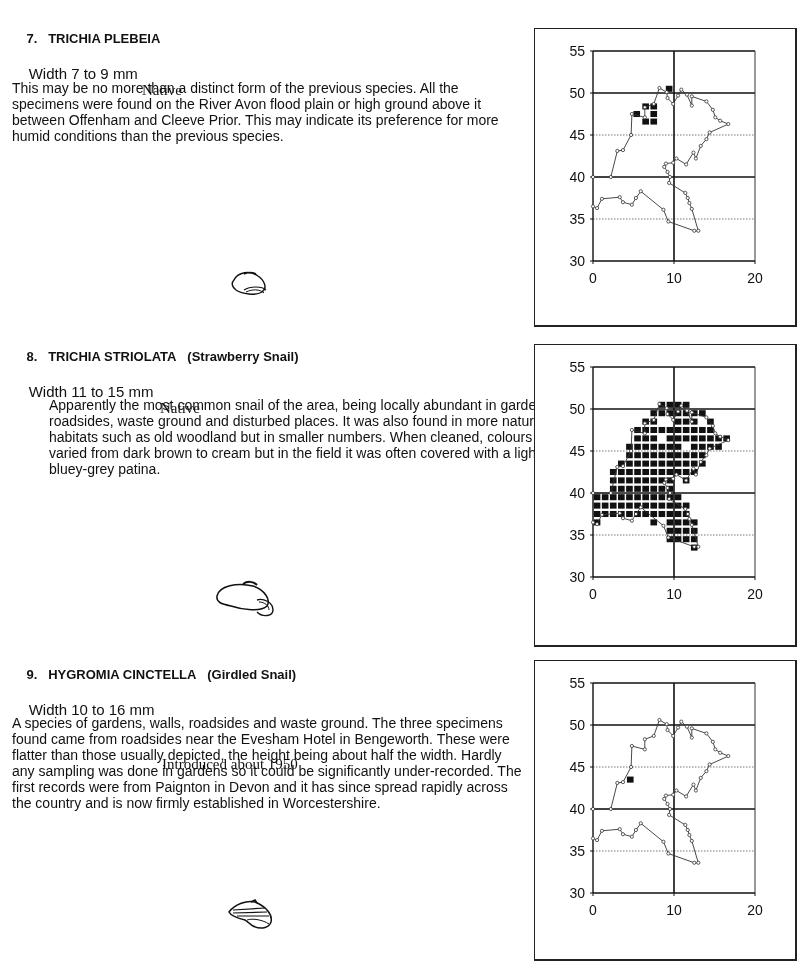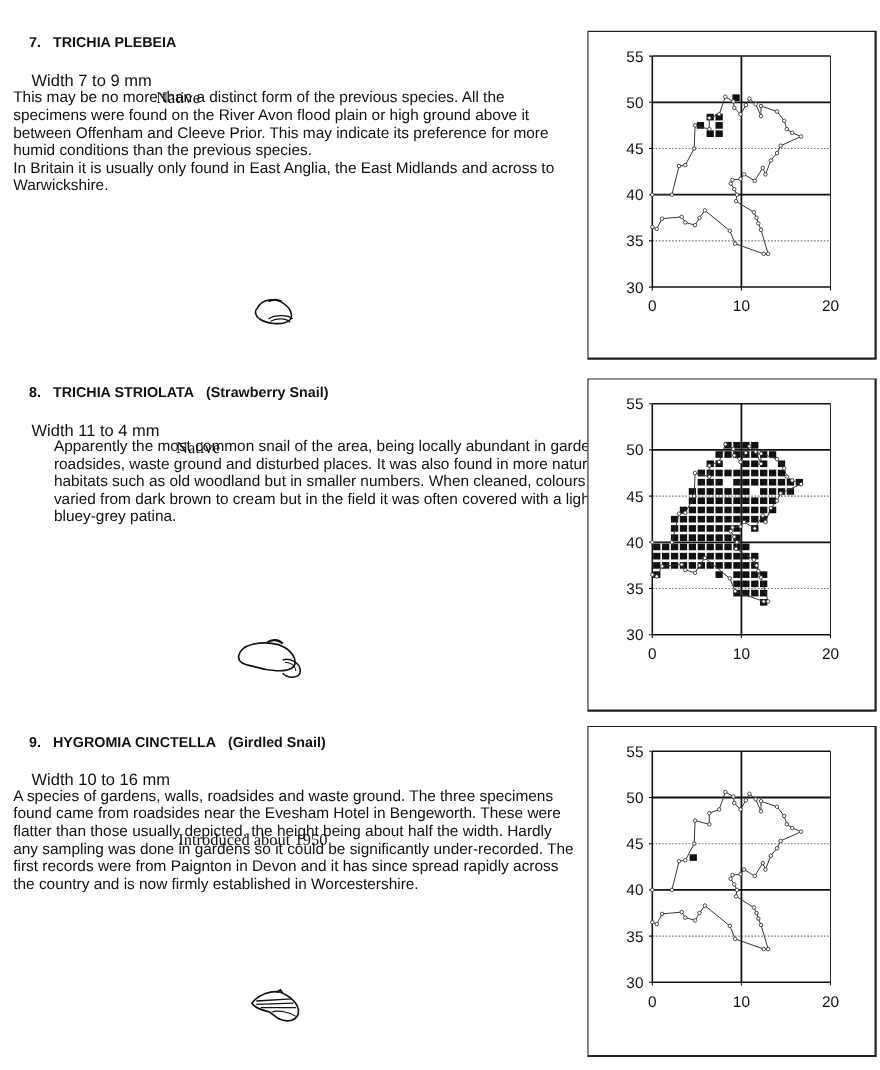--- a/index.html
+++ b/index.html
@@ -22,21 +22,20 @@
 <div class="section" style="top:0;">
   <div class="title" style="top:16px;">
     <span>7.</span>&nbsp;&nbsp;&nbsp;<span>TRICHIA PLEBEIA</span>
   </div>
   <div class="meta" style="top:48px;">
     <span>Width 7 to 9 mm</span>
     <span class="status" style="left:130px;">Native</span>
   </div>
   <div class="desc" style="top:80px;">
     <p>This may be no more than a distinct form of the previous species.  All the specimens were found on the River Avon flood plain or high ground above it between Offenham and Cleeve Prior.  This may indicate its preference for more humid conditions than the previous species.</p>
-    <p>In Britain it is usually only found in East Anglia, the East Midlands and across to Warwickshire.</p>
   </div>
   <svg class="snail" style="left:228px;top:268px;" width="44" height="34" viewBox="0 0 44 34">
     <path d="M6 12 C10 4, 22 2, 30 8 C36 12, 40 20, 34 24 C28 28, 14 26, 8 22 C4 19, 3 15, 6 12 Z" fill="none" stroke="#111" stroke-width="1.4"></path>
     <path d="M16 22 C22 18, 34 18, 38 22" fill="none" stroke="#111" stroke-width="1.2"></path>
     <path d="M18 24 C24 21, 32 21, 36 25" fill="none" stroke="#111" stroke-width="1"></path>
     <path d="M16 6 C20 4, 24 4, 28 6" fill="none" stroke="#111" stroke-width="1.6"></path>
   </svg>
 </div>
 <div class="chart-frame" style="top:28px;height:296px;">
   <svg id="chart0" width="260" height="296">
@@ -128,21 +127,21 @@
       <circle cx="75.82000000000001" cy="148" r="1.6" fill="#fff" stroke="#333" stroke-width="0.8"></circle>
       <circle cx="58" cy="148" r="1.6" fill="#fff" stroke="#333" stroke-width="0.8"></circle>
     </svg>
 </div>
 
 <div class="section" style="top:0;">
   <div class="title" style="top:334px;">
     <span>8.</span>&nbsp;&nbsp;&nbsp;<span>TRICHIA STRIOLATA</span>&nbsp;&nbsp;&nbsp;<span>(Strawberry Snail)</span>
   </div>
   <div class="meta" style="top:366px;">
-    <span>Width 11 to 4 mm</span>
+    <span>Width 11 to 15 mm</span>
     <span class="status" style="left:148px;">Native</span>
   </div>
   <div class="desc" style="top:397px;margin-left:37px;">
     <p>Apparently the most common snail of the area, being locally abundant in gardens, roadsides, waste ground and disturbed places.  It was also found in more natural habitats such as old woodland but in smaller numbers.  When cleaned, colours varied from dark brown to cream but in the field it was often covered with a light bluey-grey patina.</p>
   </div>
   <svg class="snail" style="left:213px;top:578px;" width="64" height="42" viewBox="0 0 64 42">
     <path d="M4 18 C6 8, 24 4, 40 8 C52 12, 58 22, 54 28 C48 34, 30 32, 18 28 C8 26, 3 24, 4 18 Z" fill="none" stroke="#111" stroke-width="1.5"></path>
     <path d="M30 6 C34 3, 40 3, 44 7" fill="none" stroke="#111" stroke-width="2"></path>
     <path d="M44 22 C50 20, 60 24, 60 32 C60 38, 50 40, 44 34" fill="none" stroke="#111" stroke-width="1.4"></path>
     <path d="M46 24 C52 24, 56 28, 56 32" fill="none" stroke="#111" stroke-width="1"></path>

